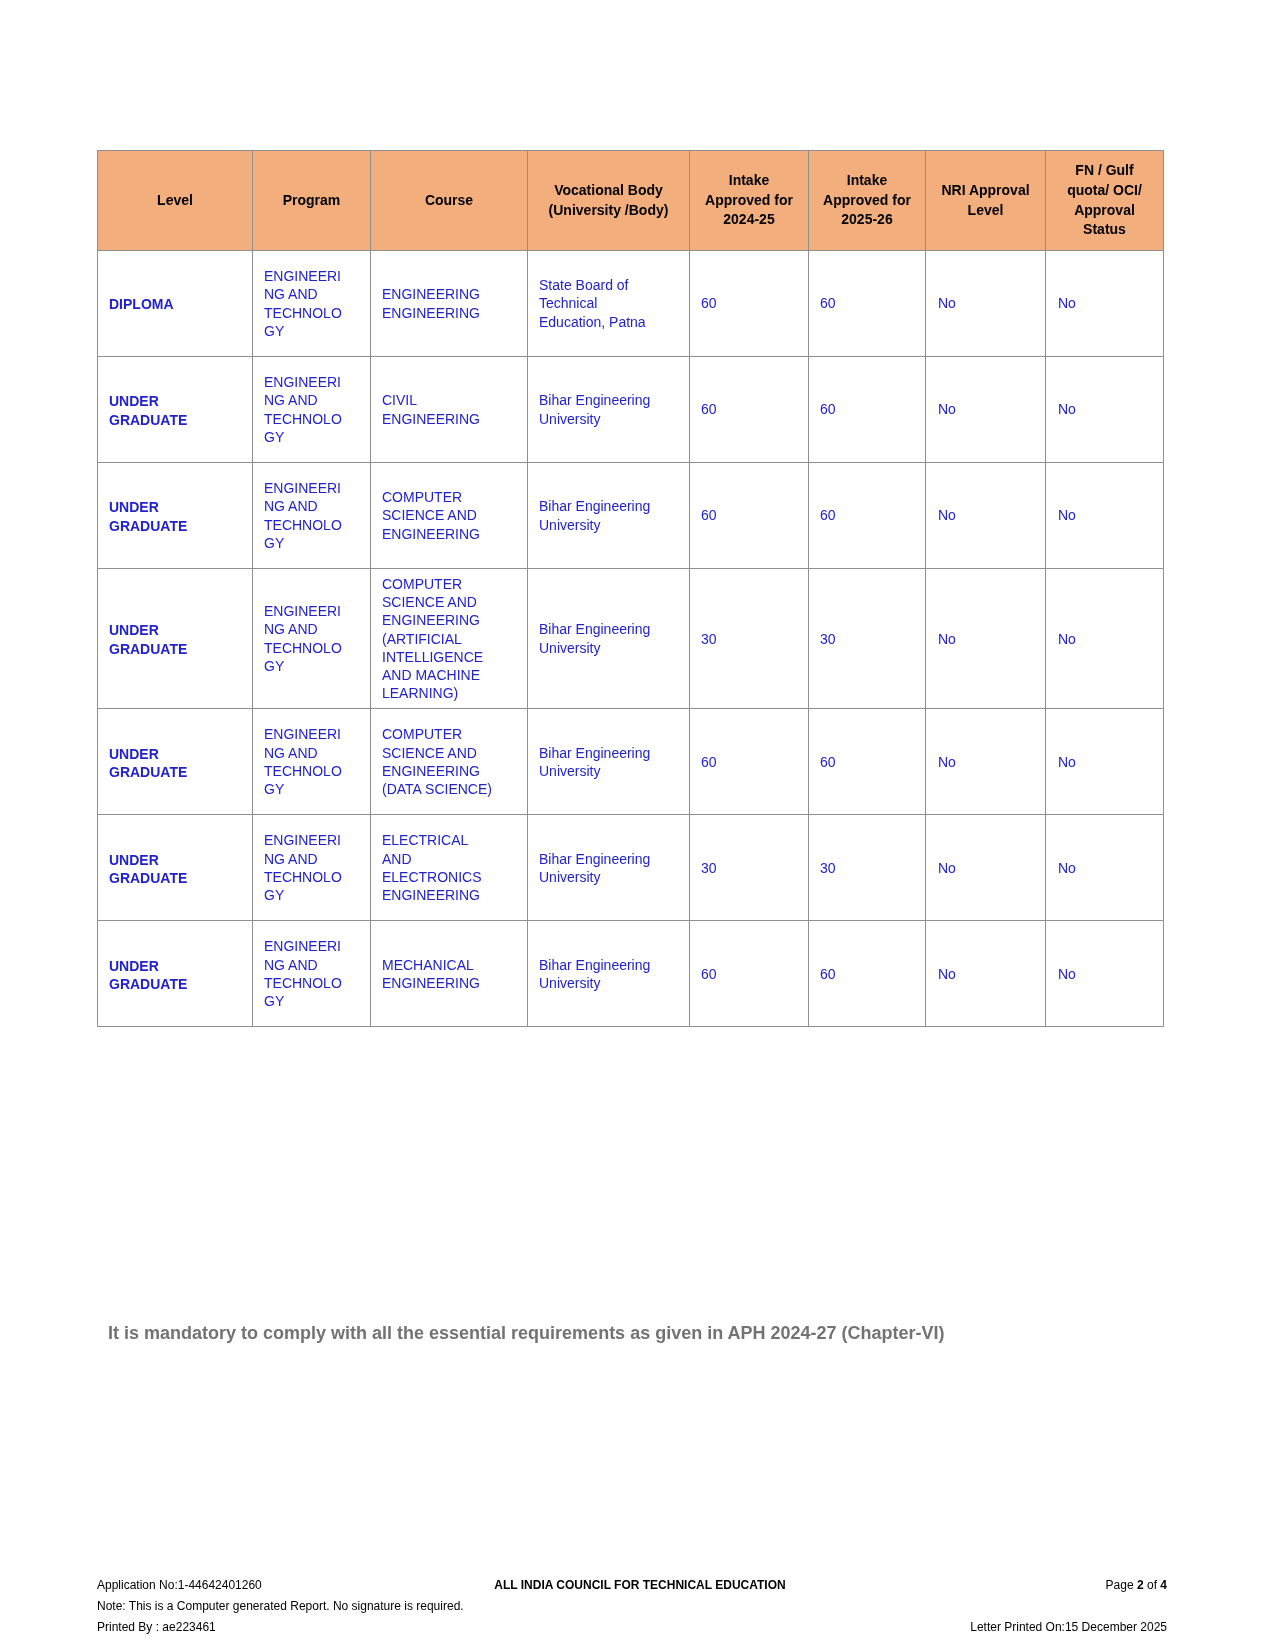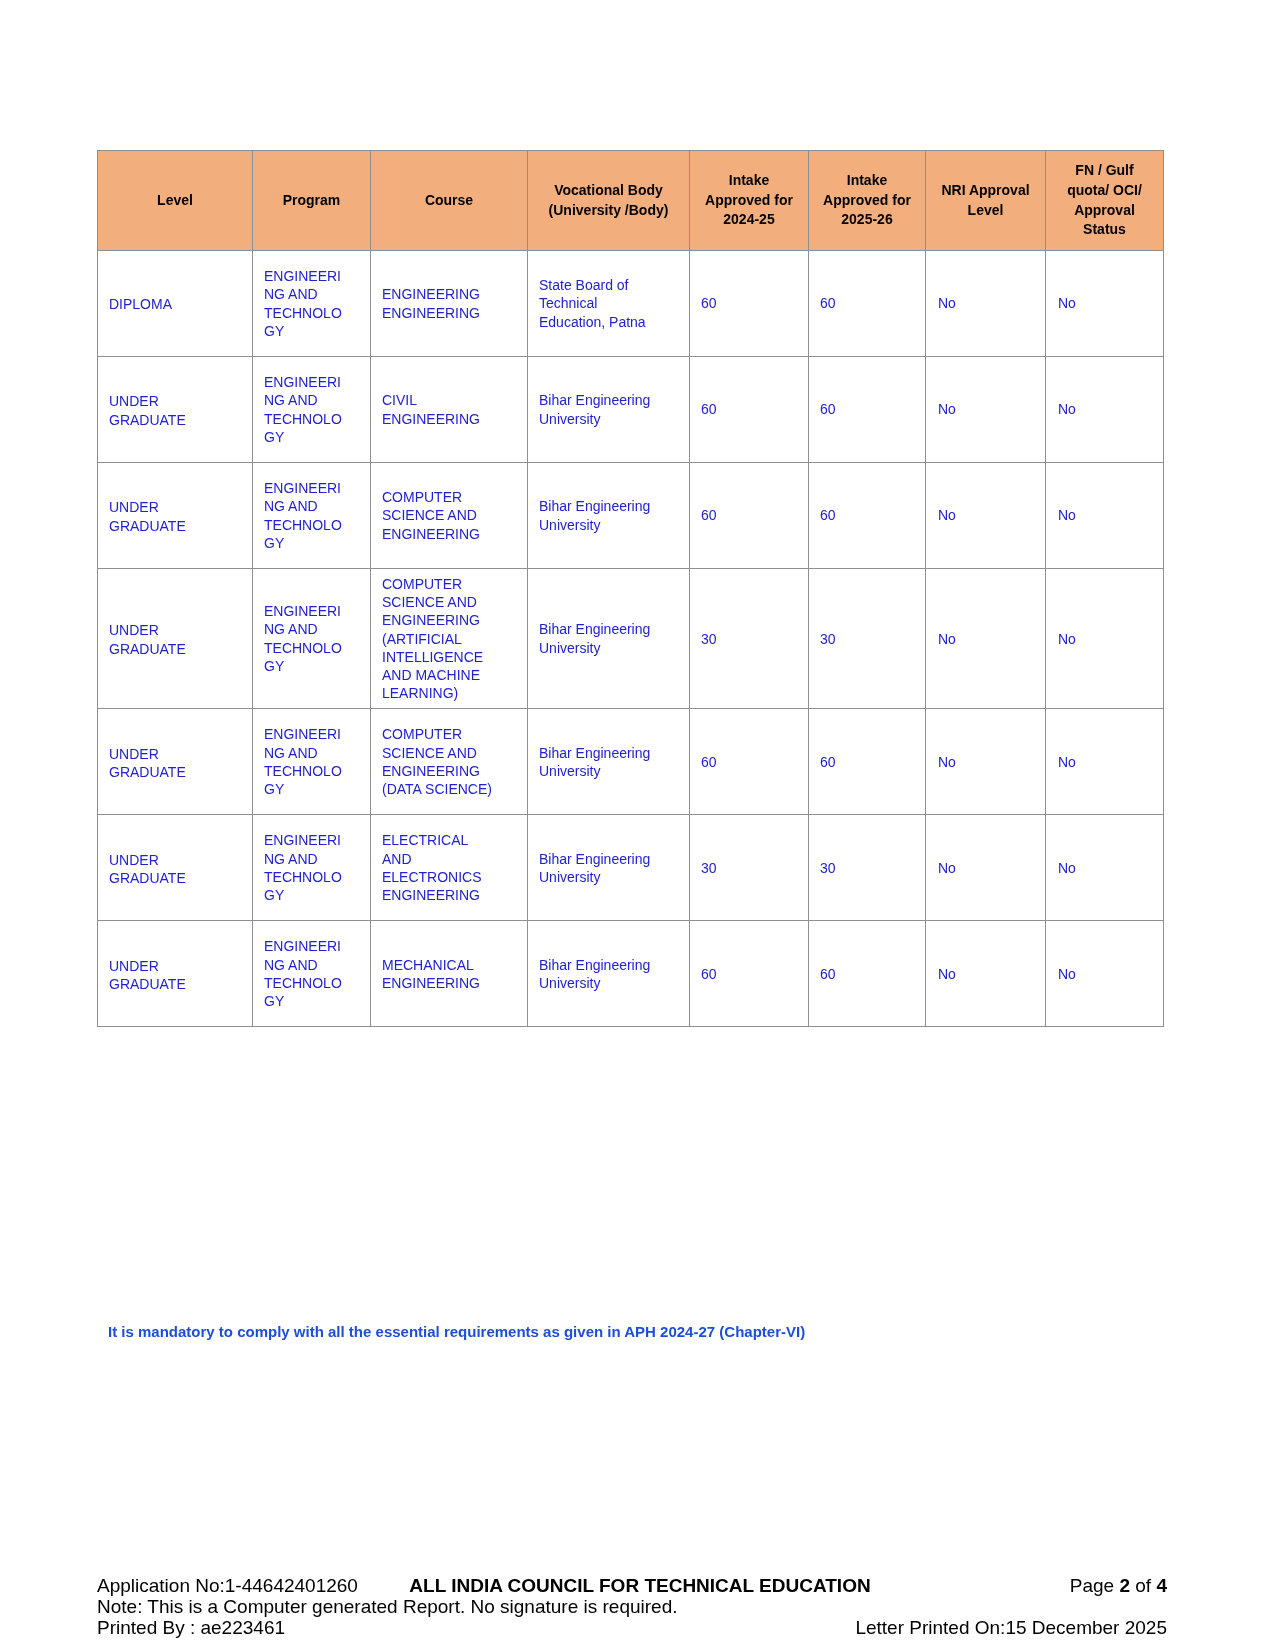--- a/index.html
+++ b/index.html
@@ -50,21 +50,21 @@
   }
   tr.hdr-row   { height: 100px; }
   tr.data-row  { height: 106px; }
   tr.data-row.tall { height: 138px; }
 
   th.h-body   { padding-left: 25px; padding-right: 25px; }
   th.h-intake { padding-left: 19px; padding-right: 19px; }
   th.h-nri    { padding-left: 18px; padding-right: 18px; }
   th.h-fn     { padding-left: 8px;  padding-right: 8px; }
 
-  td.c-level   { padding: 8px 16px 6px 11px; }
+  td.c-level   { padding: 8px 16px 6px 11px; font-weight: bold; }
   td.c-program { padding: 6px 26px 6px 11px; }
   td.c-course  { padding: 6px 28px 6px 11px; }
   td.c-body    { padding: 6px 31px 6px 11px; }
   td.c-intake  { padding: 6px 8px  6px 11px; }
   td.c-nri     { padding: 6px 8px  6px 12px; }
   td.c-fn      { padding: 6px 8px  6px 12px; }
 
   
   .notes {
     position: absolute;
@@ -72,33 +72,33 @@
     top: 1312px;
     width: 985px;
   }
   .note-skilling {
     font-size: 14px;
     line-height: 1.42;
     color: #000000;
   }
   .note-mandatory {
     margin-top: 9px;
-    font-size: 15px;
+    font-size: 18px;
     font-weight: bold;
     line-height: 1.4;
-    color: #1d4ed8;
+    color: #737373;
   }
 
   
   .footer {
     position: absolute;
     left: 97px;
     right: 92px;
     top: 1575px;
-    font-size: 19px;
+    font-size: 12px;
     color: #000000;
   }
   .f-row {
     position: relative;
     height: 21px;
     line-height: 21px;
   }
   .f-left   { position: absolute; left: 0; white-space: nowrap; }
   .f-center { position: absolute; left: 50%; transform: translateX(-50%); white-space: nowrap; font-weight: bold; }
   .f-right  { position: absolute; right: 16px; white-space: nowrap; }

